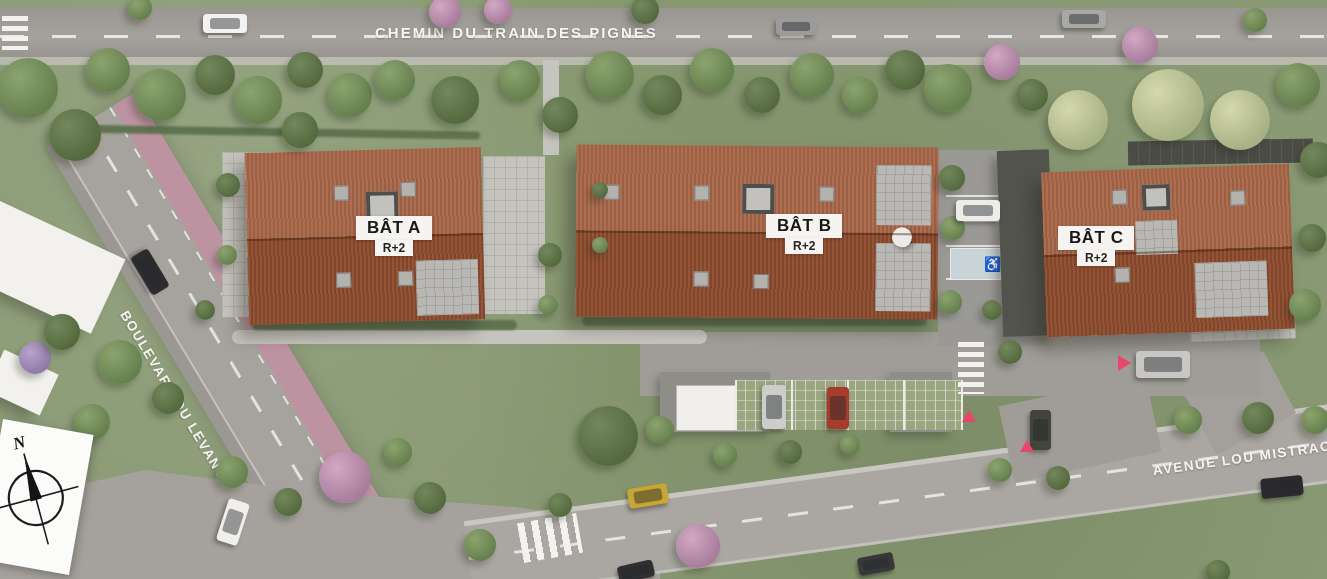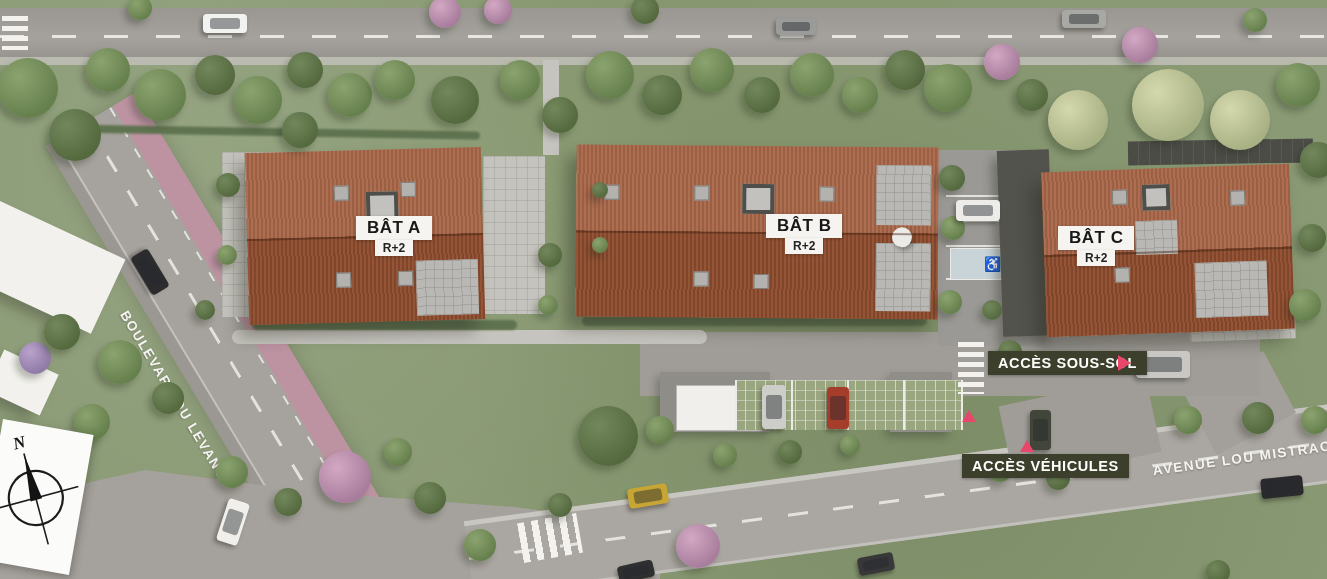--- a/index.html
+++ b/index.html
@@ -189,42 +189,41 @@
   <div class="abs roof z3" style="left:1044px;top:168px;width:248px;height:165px;transform:rotate(-2deg);">
     <div class="skylight" style="left:70px;top:20px;"></div>
     <div class="skylight" style="left:188px;top:25px;"></div>
     <div class="skylight" style="left:70px;top:98px;"></div>
     <div class="skylight" style="left:185px;top:100px;"></div>
     <div class="chimney" style="left:100px;top:16px;width:20px;height:18px;"></div>
     <div class="roof-terrace" style="left:92px;top:52px;width:42px;height:34px;"></div>
     <div class="roof-terrace" style="left:150px;top:96px;width:72px;height:55px;"></div>
   </div>
 
+  <span class="abs street-label" style="left:375px;top:24px;">CHEMIN DU TRAIN DES PIGNES</span>
   <span class="abs street-label small" style="left:130px;top:308px;transform:rotate(59deg);transform-origin:left top;">BOULEVARD DU LEVANT</span>
   <span class="abs street-label small" style="left:1152px;top:450px;transform:rotate(-8deg);">AVENUE LOU MISTRAOU</span>
 
   <div class="abs bldg-label" style="left:356px;top:216px;">
     <span class="name">BÂT A</span>
     <span class="floors">R+2</span>
   </div>
   <div class="abs bldg-label" style="left:766px;top:214px;">
     <span class="name">BÂT B</span>
     <span class="floors">R+2</span>
   </div>
   <div class="abs bldg-label" style="left:1058px;top:226px;">
     <span class="name">BÂT C</span>
     <span class="floors">R+2</span>
   </div>
 
-  <span class="abs access-label" style="left:988px;top:351px;">ACCÈS SOUS-SOL</span>
   <div class="abs tri right" style="left:1118px;top:355px;"></div>
 
   <div class="abs tri up" style="left:962px;top:410px;"></div>
 
-  <span class="abs access-label" style="left:962px;top:454px;">ACCÈS VÉHICULES</span>
   <div class="abs tri up" style="left:1020px;top:440px;"></div>
 
   <div class="abs compass-sheet">
     <svg width="92" height="142" viewBox="0 0 92 142">
       <g transform="rotate(-25 46 72)">
         <circle cx="46" cy="72" r="27" fill="none" stroke="#1c1c1c" stroke-width="2.2"></circle>
         <line x1="46" y1="26" x2="46" y2="120" stroke="#1c1c1c" stroke-width="1.6"></line>
         <line x1="2" y1="72" x2="90" y2="72" stroke="#1c1c1c" stroke-width="1.6"></line>
         <polygon points="46,28 52,74 40,74" fill="#141414"></polygon>
         <text x="38" y="20" font-size="17" font-style="italic" font-weight="bold" font-family="Liberation Serif, serif" fill="#141414">N</text>

